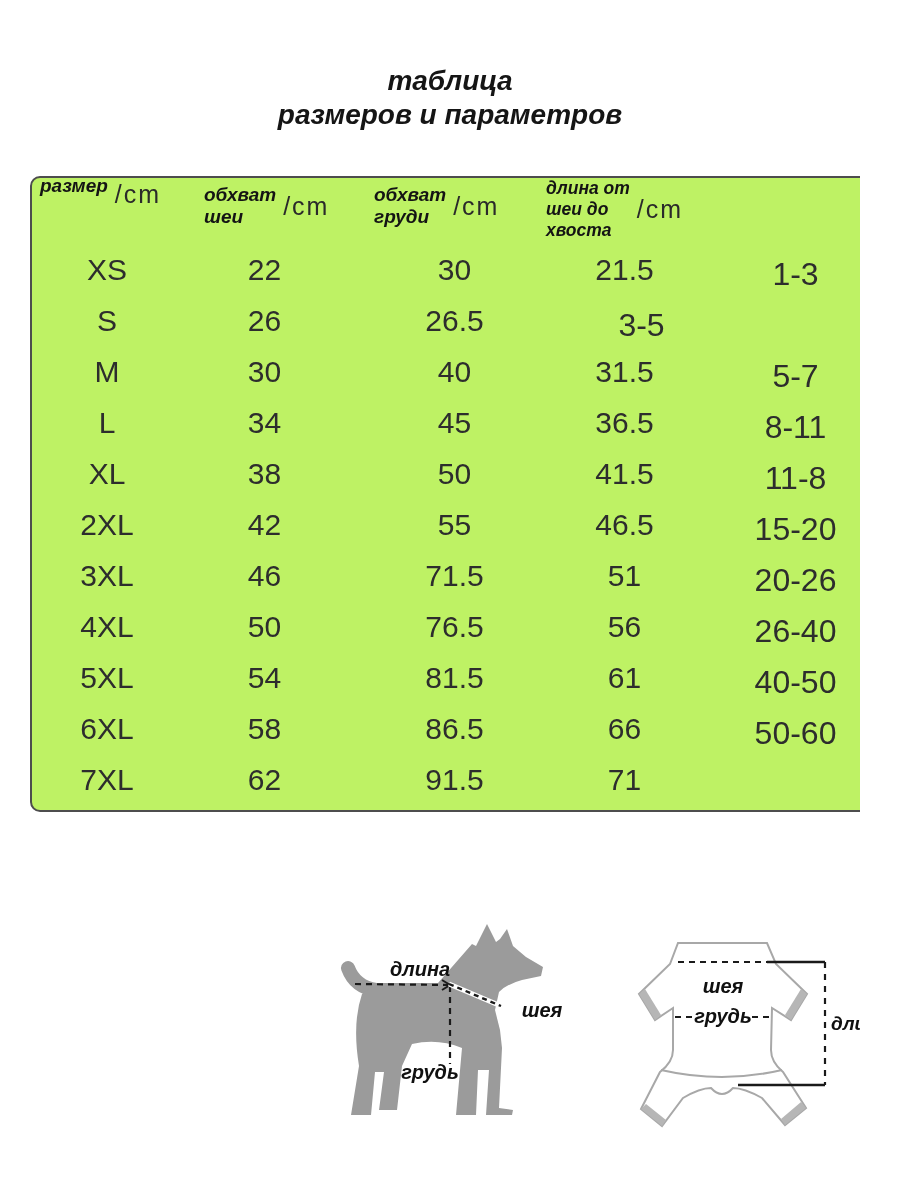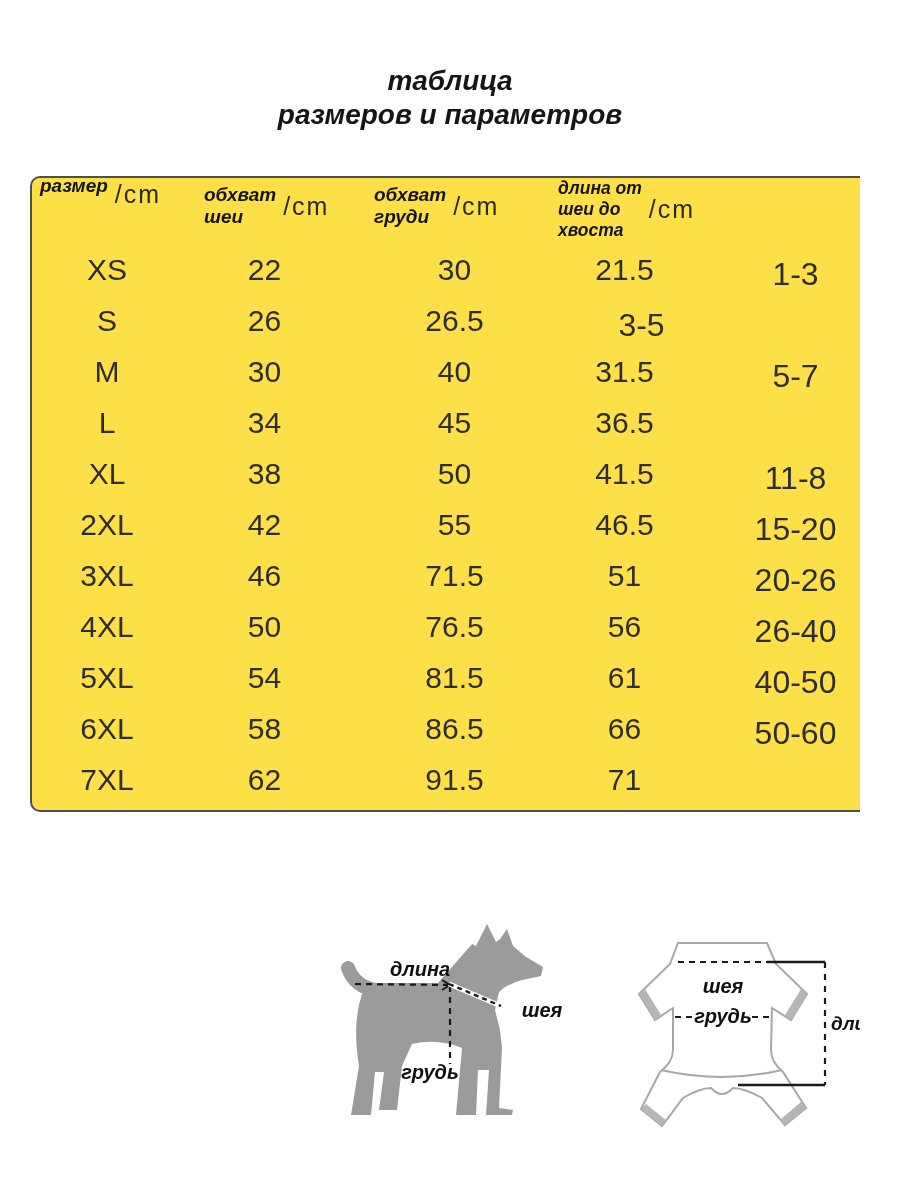--- a/index.html
+++ b/index.html
@@ -5,33 +5,33 @@
   html,body{margin:0;padding:0;background:#ffffff;}
   .page{position:relative;width:860px;height:1200px;background:#ffffff;overflow:hidden;
         font-family:"Liberation Sans",sans-serif;color:#1e1e1e;}
 
   
   .title{position:absolute;top:64px;left:0;width:900px;text-align:center;
          font-style:italic;font-weight:700;font-size:28px;line-height:34px;color:#151515;}
 
   
   .size-table{position:absolute;left:30px;top:176px;width:838px;height:632px;
-              border:2px solid #4d4d4d;border-radius:10px;background:#fde047;}
+              border:2px solid #4d4d4d;border-radius:10px;background:#bef264;}
 
   .thead{position:relative;height:66px;}
   .hcell{position:absolute;display:flex;align-items:center;gap:7px;}
   .hlabel{font-style:italic;font-weight:700;font-size:19px;line-height:22px;
           white-space:pre-line;color:#141414;}
   .hunit{font-size:25px;font-weight:400;color:#2a2a2a;letter-spacing:2px;}
   .th-size{left:8px;top:2px;}
   .th-size .hlabel{position:relative;top:-9px;}
   .th-neck{left:172px;top:6px;}
   .th-chest{left:342px;top:6px;}
   .th-length{left:514px;top:0px;}
-  .th-length .hlabel{font-size:17.5px;line-height:21px;margin-left:12px;}
+  .th-length .hlabel{font-size:17.5px;line-height:21px;}
 
   .trow{display:grid;grid-template-columns:150px 165px 215px 125px 183px;
         height:51px;align-items:center;}
   .cell{text-align:center;font-size:30px;font-weight:400;color:#2d2d2d;letter-spacing:0px;}
   .cell.weight{font-size:32px;padding-left:34px;padding-top:9px;}
 
   
   .fig{position:absolute;}
   .fig-label{font-style:italic;font-weight:700;font-size:20px;fill:#101010;
              font-family:"Liberation Sans",sans-serif;}
@@ -90,20 +90,21 @@
       <span class="cell">30</span>
       <span class="cell">40</span>
       <span class="cell">31.5</span>
       <span class="cell weight">5-7</span>
     </div>
     <div class="trow">
       <span class="cell">L</span>
       <span class="cell">34</span>
       <span class="cell">45</span>
       <span class="cell">36.5</span>
+      <span class="cell weight">8-11</span>
     </div>
     <div class="trow">
       <span class="cell">XL</span>
       <span class="cell">38</span>
       <span class="cell">50</span>
       <span class="cell">41.5</span>
       <span class="cell weight">11-8</span>
     </div>
     <div class="trow">
       <span class="cell">2XL</span>

